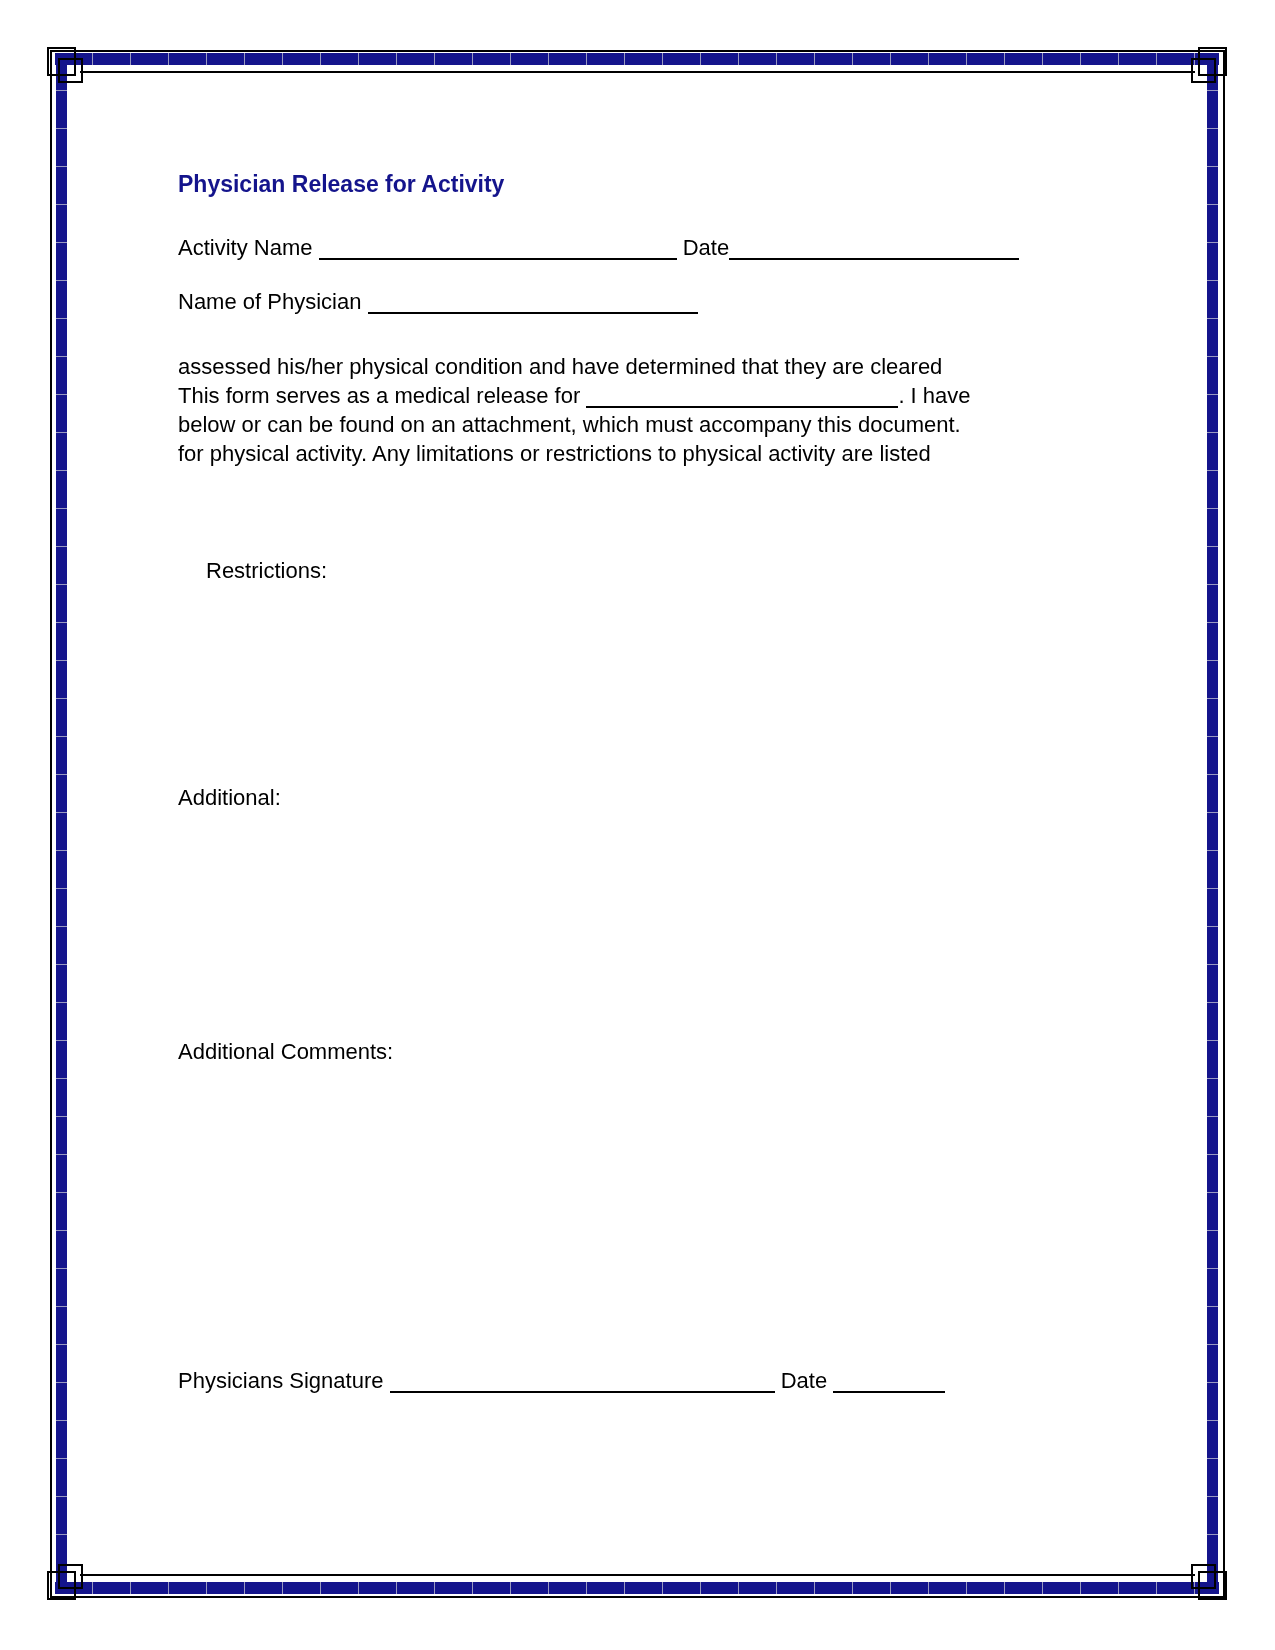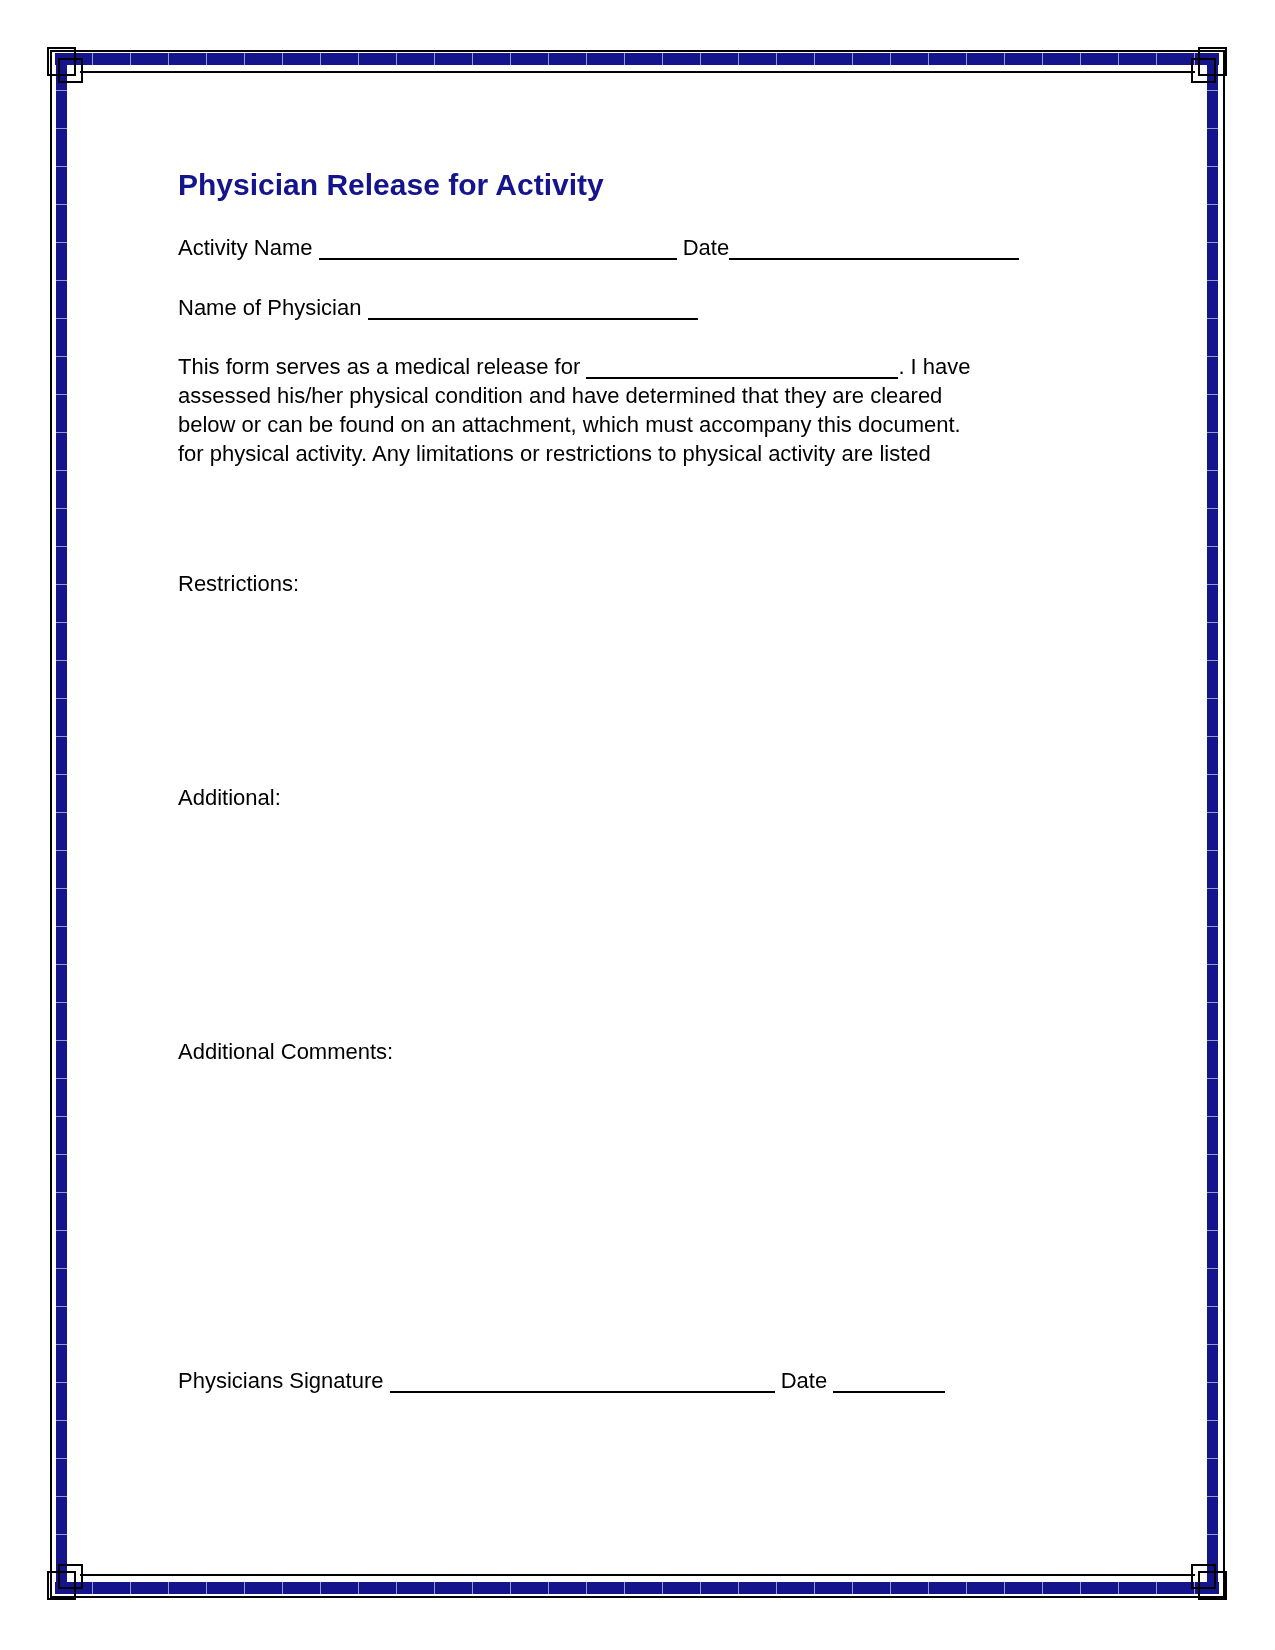--- a/index.html
+++ b/index.html
@@ -59,27 +59,27 @@
   
   .content-line {
     position: absolute;
     left: 178px;
     line-height: 29px;
     white-space: nowrap;
   }
   .title {
     top: 170px;
     font-weight: bold;
-    font-size: 30px;
+    font-size: 23px;
     color: #14148C;
   }
   .patient-row   { top: 233px; }
-  .physician-row { top: 293px; }
+  .physician-row { top: 287px; }
   .paragraph     { top: 352px; width: 862px; white-space: normal; }
-  .restrictions  { top: 569px; }
+  .restrictions  { top: 556px; margin-left: 28px; }
   .limitations   { top: 783px; }
   .additional    { top: 1037px; }
   .signature-row { top: 1366px; }
 
   .para-line { line-height: 29px; white-space: nowrap; }
 
   .blank {
     display: inline-block;
     height: 1em;
     border-bottom: 2px solid #000000;
@@ -120,22 +120,22 @@
     <span class="blank bl-patient"></span>
     <span>Date</span><span class="blank bl-date1"></span>
   </div>
 
   <div class="content-line physician-row">
     <span>Name of Physician</span>
     <span class="blank bl-physician"></span>
   </div>
 
   <div class="content-line paragraph">
+    <div class="para-line">assessed his/her physical condition and have determined that they are cleared</div>
     <div class="para-line"><span>This form serves as a medical release for</span> <span class="blank bl-release"></span><span>. I have</span></div>
-    <div class="para-line">assessed his/her physical condition and have determined that they are cleared</div>
     <div class="para-line">below or can be found on an attachment, which must accompany this document.</div>
     <div class="para-line">for physical activity. Any limitations or restrictions to physical activity are listed</div>
   </div>
 
   <div class="content-line restrictions">Restrictions:</div>
 
   <div class="content-line limitations">Additional:</div>
 
   <div class="content-line additional">Additional Comments:</div>
 

